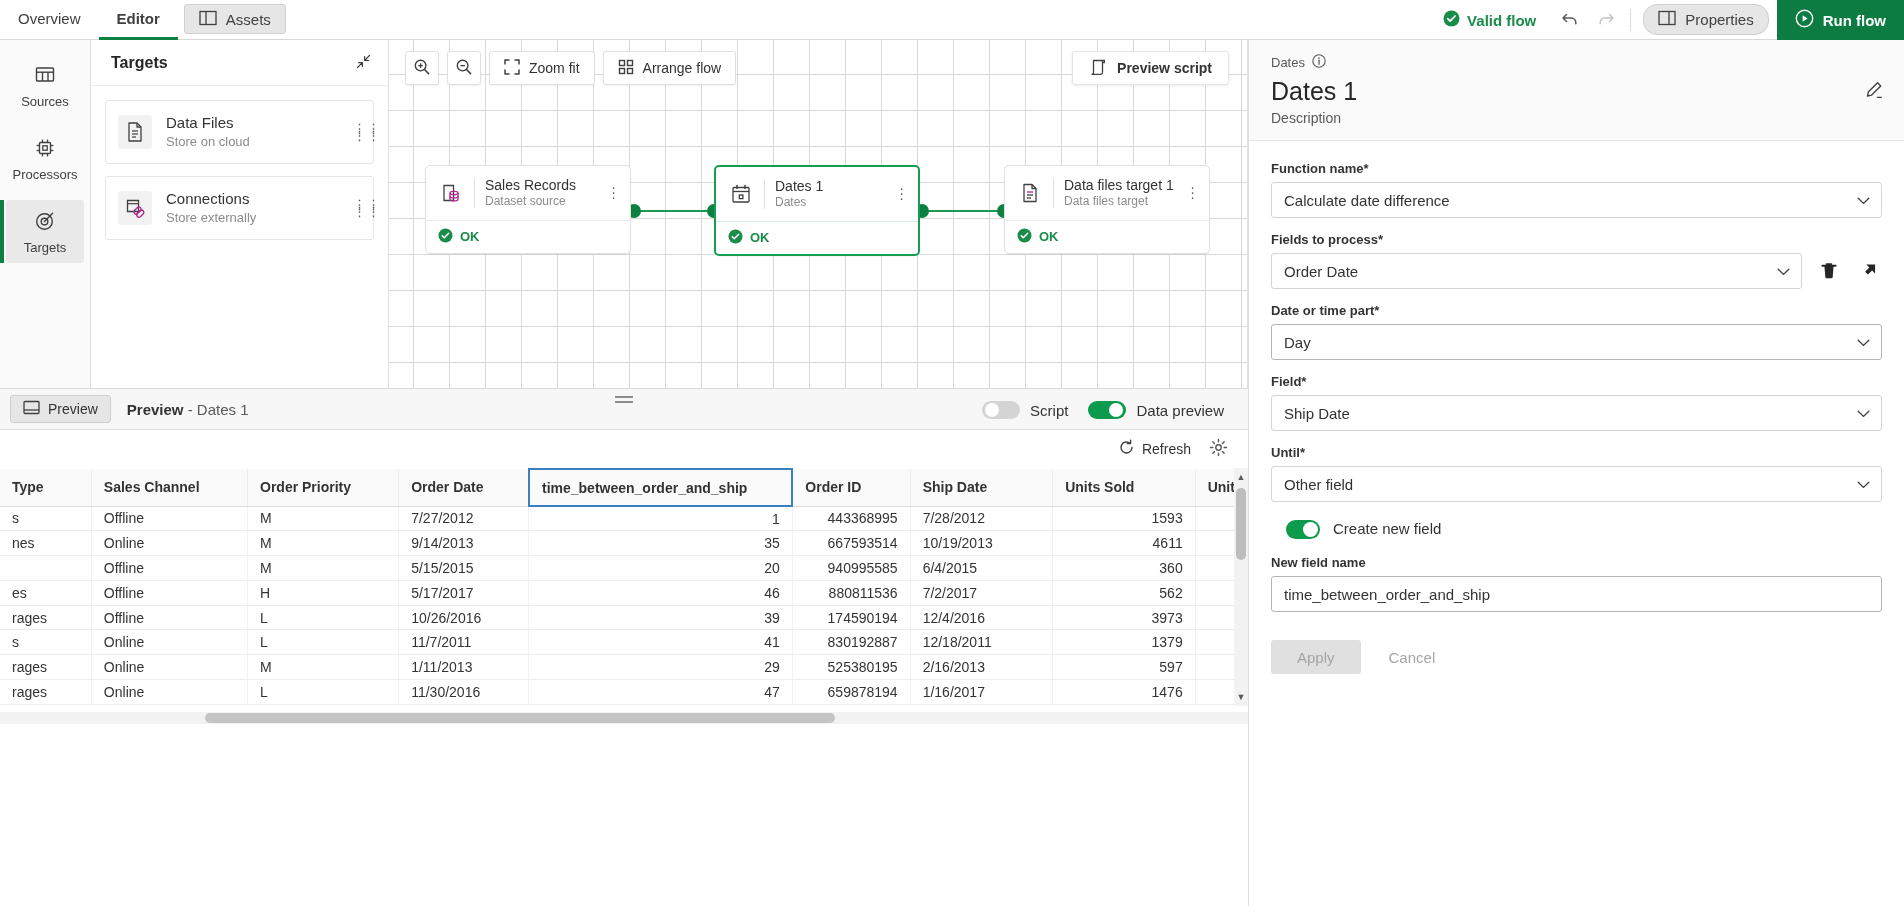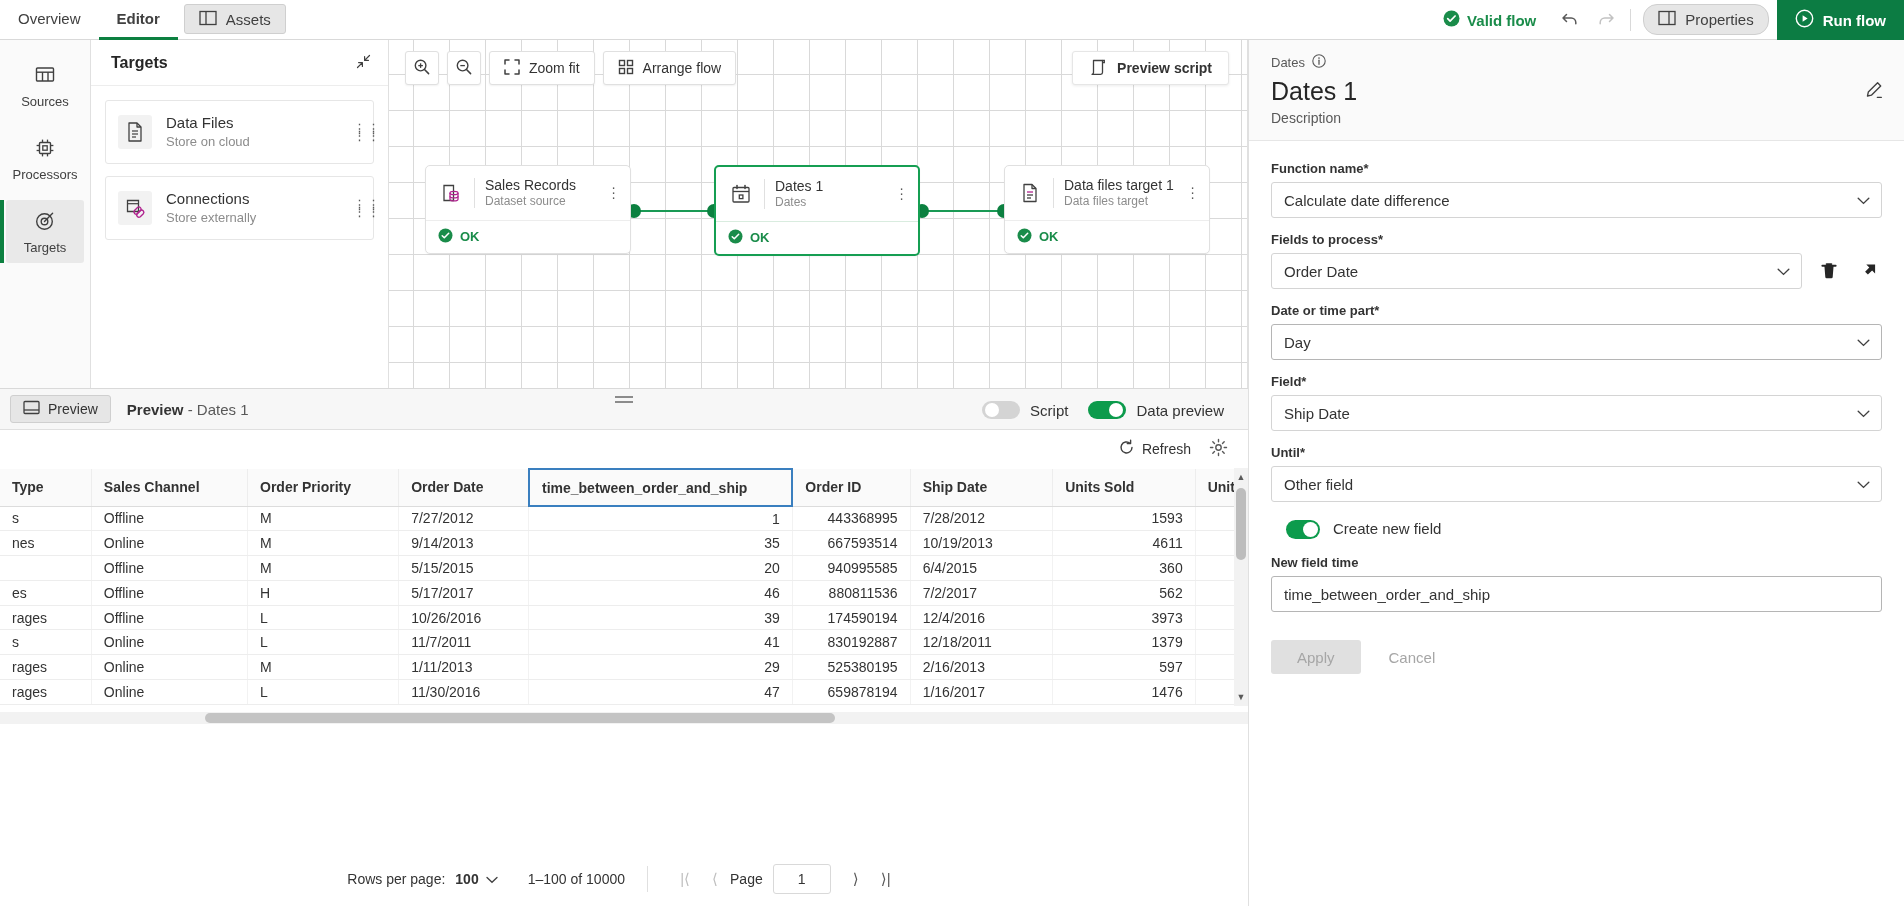--- a/index.html
+++ b/index.html
@@ -739,39 +739,20 @@
 
     <div class="vscroll">
       <div class="arr" style="top:2px;">▲</div>
       <div class="thumb"></div>
       <div class="arr" style="bottom:2px;">▼</div>
     </div>
     <div class="hscroll">
       <div class="thumb"></div>
     </div>
 
-    <div class="pager">
-      <span class="lbl">Rows per page:</span>
-      <span class="rpp">
-        <span>100</span>
-        <span>
-          <svg width="12" height="8" viewBox="0 0 12 8">
-              <path d="M1 1.5L6 6.3l5-4.8" fill="none" stroke="#404040" stroke-width="1.3" stroke-linecap="round"></path>
-            </svg>
-        </span>
-      </span>
-      <span class="rangetxt">1–100 of 10000</span>
-      <span class="pgdiv"></span>
-      <span class="pg-ic dim">|⟨</span>
-      <span class="pg-ic dim">⟨</span>
-      <span class="lbl">Page</span>
-      <input class="pg-input" value="1" style="">
-      <span class="pg-ic">⟩</span>
-      <span class="pg-ic">⟩|</span>
-    </div>
   </div>
 
   <div class="rightpanel">
     <div class="rp-head">
       <div class="rp-crumb">
         <span>Dates</span>
         <span>
           <svg width="14" height="14" viewBox="0 0 14 14">
               <circle cx="7" cy="7" r="6.2" fill="none" stroke="#595959" stroke-width="1.1"></circle>
               <line x1="7" y1="6.2" x2="7" y2="10.3" stroke="#595959" stroke-width="1.3" stroke-linecap="round"></line>
@@ -867,21 +848,21 @@
       </div>
 
       <div class="togglerow">
         <div class="sw-lg">
             <div class="knob"></div>
           </div>
         <span>Create new field</span>
       </div>
 
       <div class="fld">
-        <div class="fld-label">New field time</div>
+        <div class="fld-label">New field name</div>
         <input class="textinput" value="time_between_order_and_ship" style="">
       </div>
 
       <div class="btnrow">
         <button class="btn-apply">Apply</button>
         <button class="btn-cancel">Cancel</button>
       </div>
     </div>
   </div>
 

